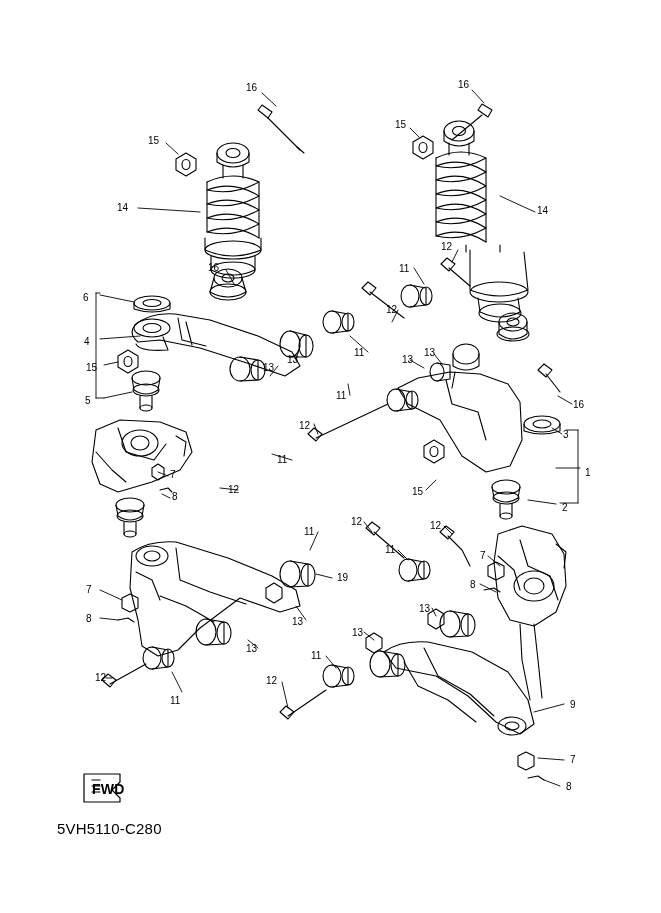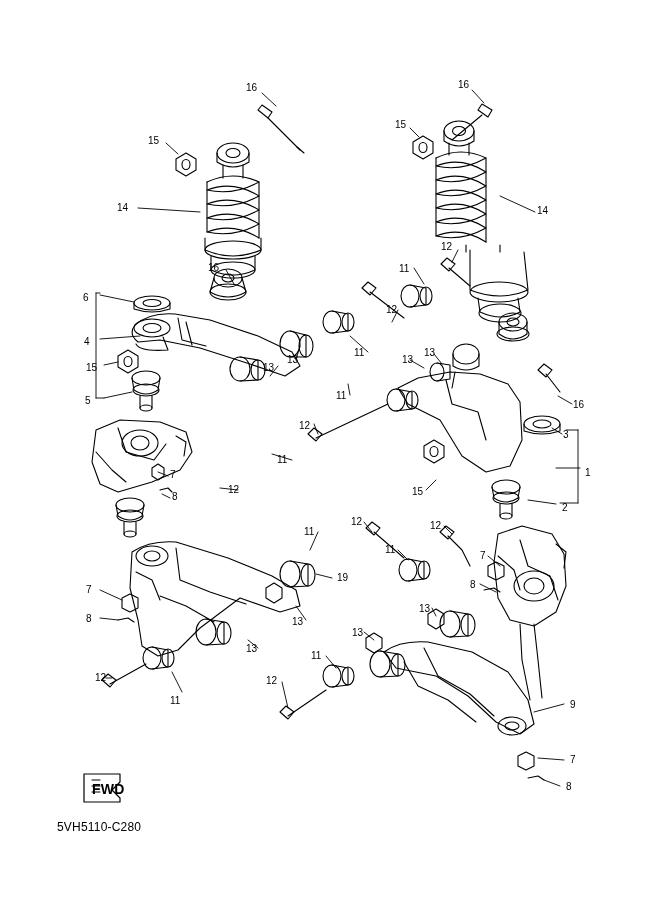--- a/index.html
+++ b/index.html
@@ -29,21 +29,21 @@
     color: #000000;
     line-height: 1;
     white-space: nowrap;
     user-select: none;
   }
   #part-number {
     position: absolute;
     left: 57px;
     top: 820px;
     font-family: "Liberation Sans", sans-serif;
-    font-size: 12px;
+    font-size: 15px;
     letter-spacing: 0.2px;
     color: #000000;
   }
   #fwd-badge {
     position: absolute;
     left: 80px;
     top: 770px;
     width: 46px;
     height: 34px;
   }

